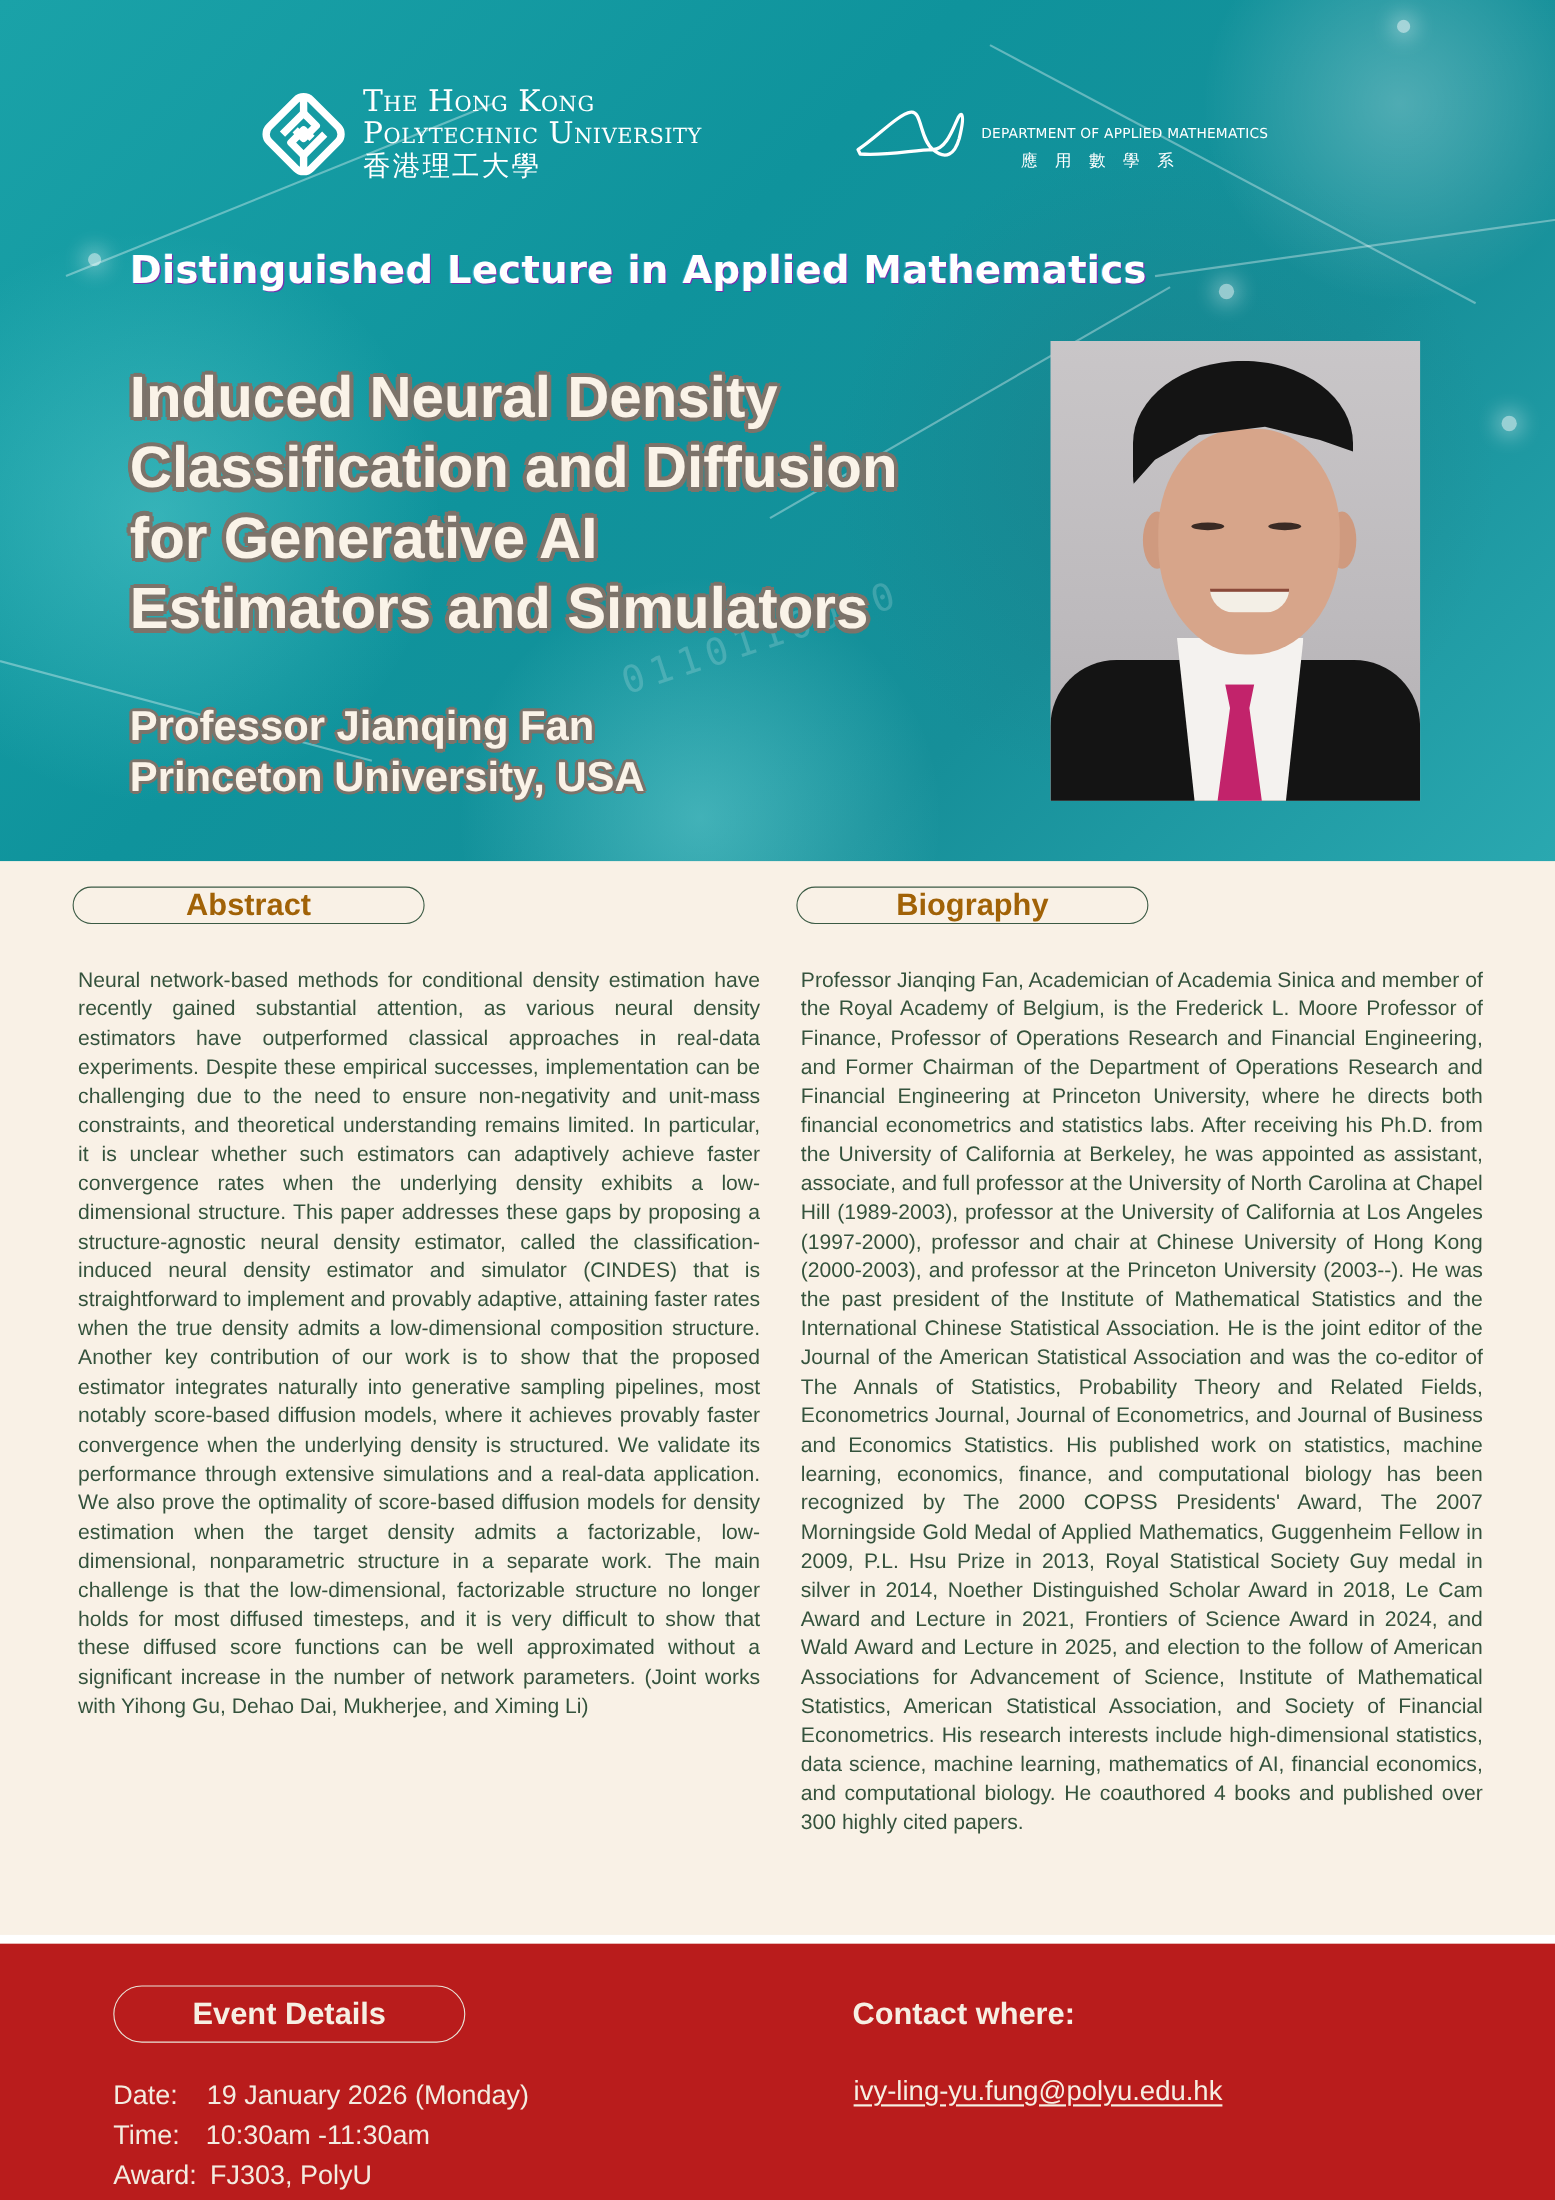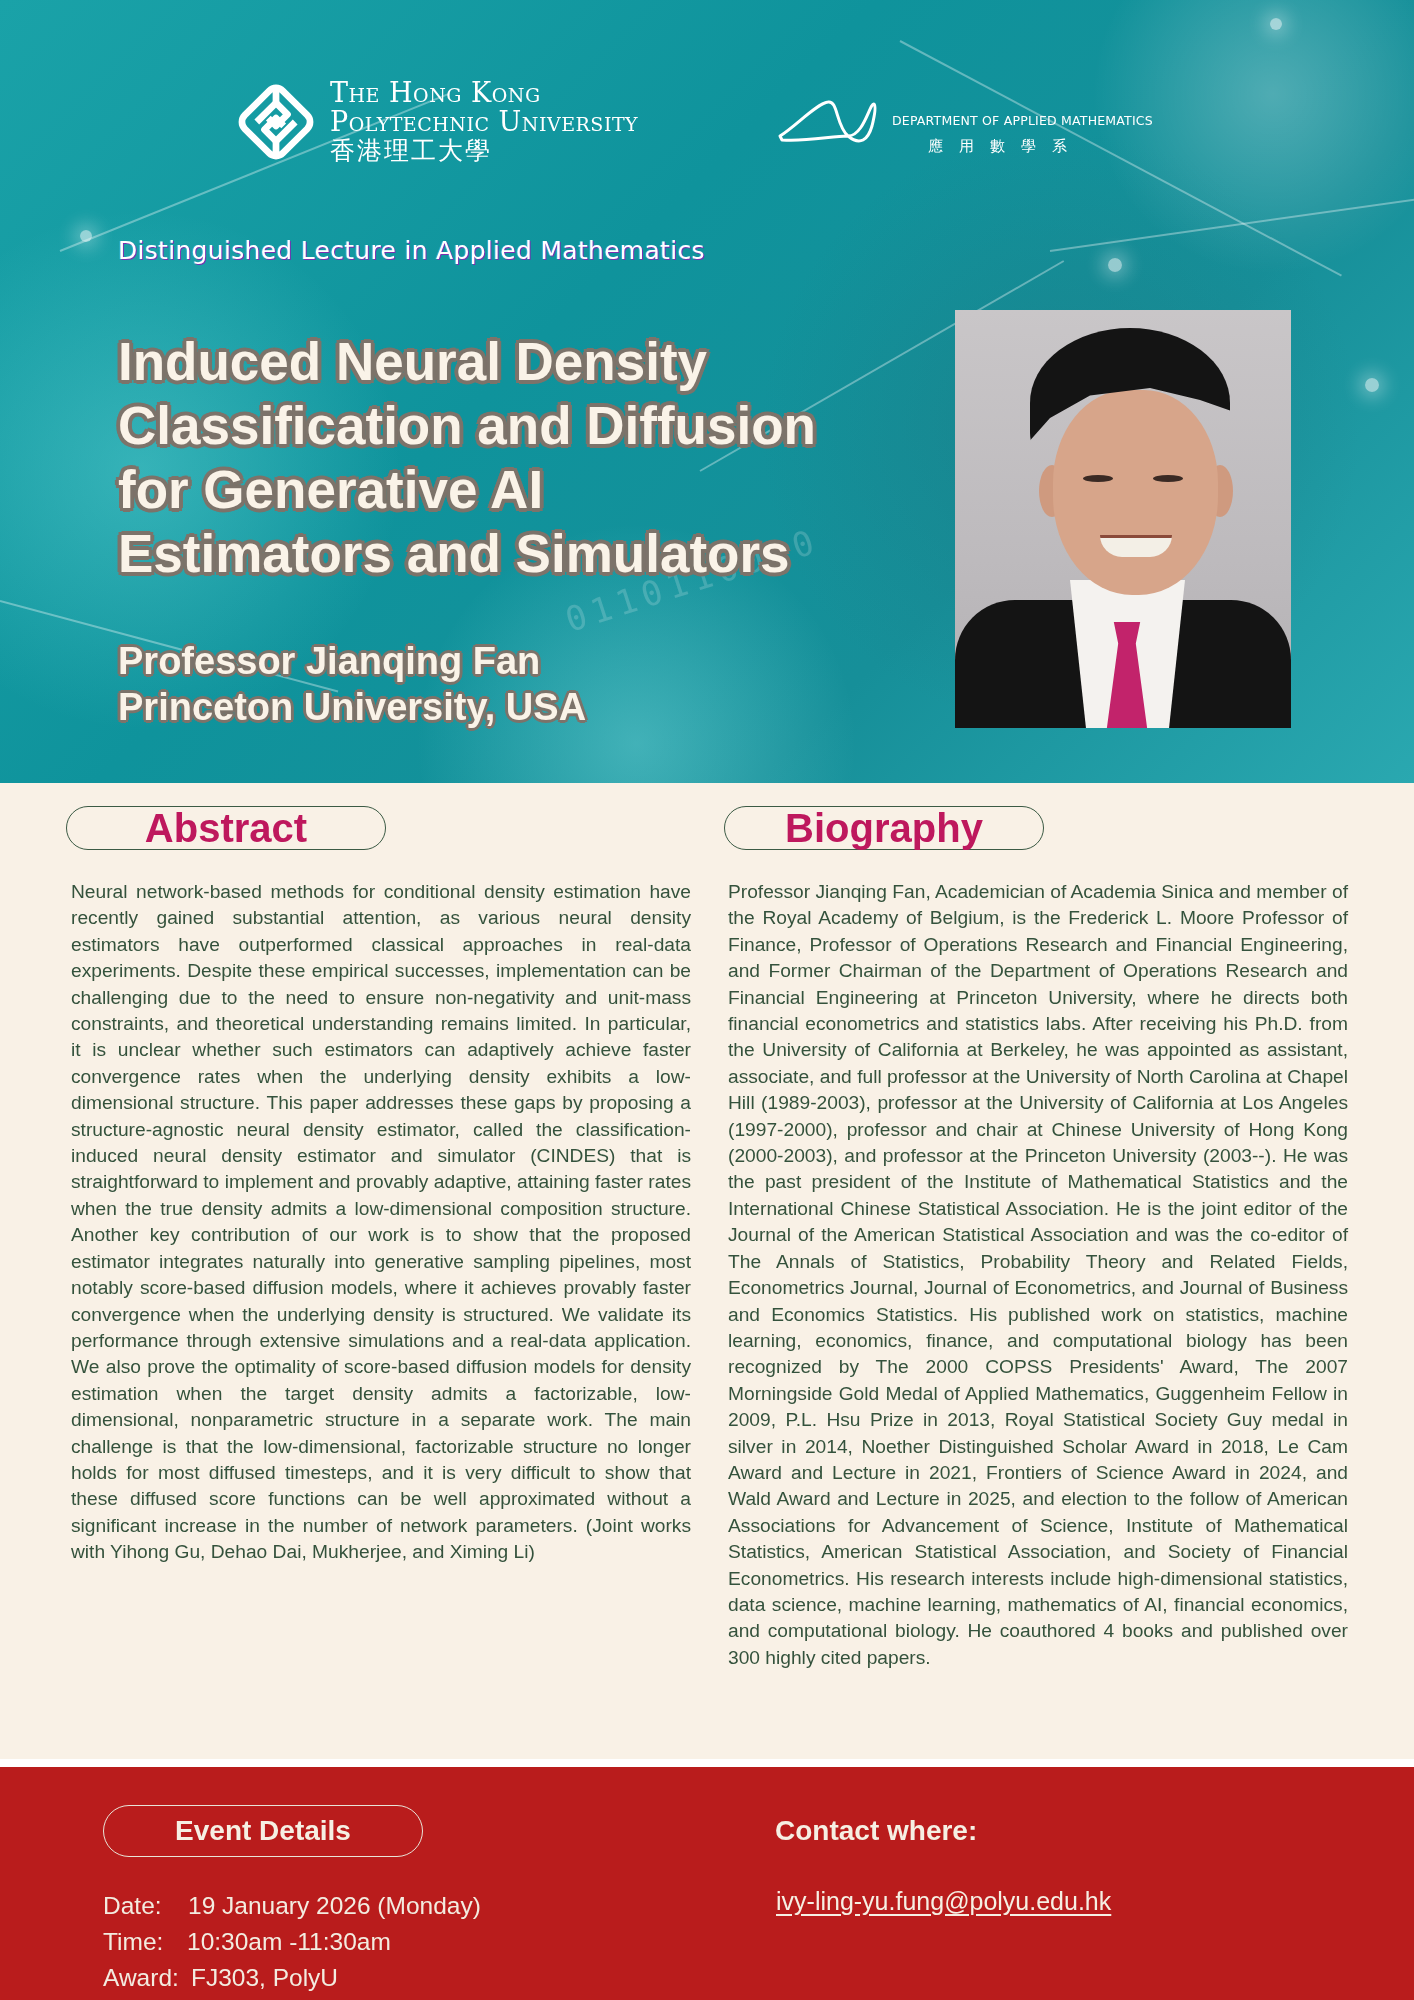--- a/index.html
+++ b/index.html
@@ -24,22 +24,22 @@
   .polyu-logo { position: absolute; left: 228px; top: 74px; width: 96px; height: 96px; }
   .polyu-text { position: absolute; left: 330px; top: 78px; color: #ffffff; font-family: "DejaVu Serif", serif; }
   .polyu-en1, .polyu-en2 { font-size: 27px; line-height: 29px; letter-spacing: 0.5px; font-variant: small-caps; }
   .polyu-zh { font-size: 25px; line-height: 30px; letter-spacing: 2px; }
 
   .dept-logo { position: absolute; left: 776px; top: 96px; width: 104px; height: 52px; }
   .dept-en { position: absolute; left: 892px; top: 113px; color: #ffffff; font-size: 12.5px; letter-spacing: 0.2px; }
   .dept-zh { position: absolute; left: 928px; top: 137px; color: #ffffff; font-size: 15px; letter-spacing: 16px; }
 
   .series-title {
-    position: absolute; left: 118px; top: 236px; color: #ffffff;
-    font-family: "DejaVu Sans", sans-serif; font-weight: normal; font-size: 25px; letter-spacing: 0.3px;
+    position: absolute; left: 118px; top: 226px; color: #ffffff;
+    font-family: "DejaVu Sans", sans-serif; font-weight: bold; font-size: 35px; letter-spacing: 0.3px;
     text-shadow: 1px 1px 0 #7a2fb0, -1px 0 0 #2fb0d0;
   }
   .talk-title {
     position: absolute; left: 118px; top: 330px; width: 760px; color: #faf3e8;
     font-family: "Liberation Sans", sans-serif; font-weight: bold; font-size: 53px; line-height: 64px;
     -webkit-text-stroke: 0px;
     text-shadow: 3px 3px 0 #7c736a, -3px -3px 0 #7c736a, 3px -3px 0 #7c736a, -3px 3px 0 #7c736a,
                  0 4px 0 #7c736a, 0 -4px 0 #7c736a, 4px 0 0 #7c736a, -4px 0 0 #7c736a;
   }
   .speaker {
@@ -61,23 +61,23 @@
   .photo .eye { position: absolute; top: 165px; width: 30px; height: 7px; background: #3a2a24; border-radius: 50%; }
   .photo .eye.l { left: 128px; } .photo .eye.r { left: 198px; }
   .photo .smile { position: absolute; left: 145px; top: 225px; width: 72px; height: 22px; background: #f3efe6; border-radius: 0 0 40px 40px; border-top: 3px solid #8a4a3a; }
   .photo .jacket { position: absolute; left: 0; top: 290px; width: 336px; height: 140px; background: #141414; border-radius: 60px 60px 0 0; }
   .photo .shirt { position: absolute; left: 115px; top: 270px; width: 115px; height: 160px; background: #f4f2ef; clip-path: polygon(0 0, 100% 0, 85% 100%, 15% 100%); }
   .photo .tie { position: absolute; left: 150px; top: 312px; width: 44px; height: 120px; background: #c2236b; clip-path: polygon(20% 0, 80% 0, 70% 18%, 100% 100%, 0 100%, 30% 18%); }
 
   
   .content { position: absolute; left: 0; top: 783px; width: 1414px; height: 976px; background: #f9f1e6; }
   .pill {
-    position: absolute; height: 44px; border: 1.5px solid #3b5a44; border-radius: 26px;
+    position: absolute; height: 34px; border: 1.5px solid #3b5a44; border-radius: 26px;
     display: flex; align-items: center; justify-content: center;
-    color: #be185d; font-family: "Liberation Sans", sans-serif; font-weight: bold; font-size: 40px;
+    color: #a16207; font-family: "Liberation Sans", sans-serif; font-weight: bold; font-size: 28px;
   }
   .pill.abstract { left: 66px; top: 23px; width: 320px; }
   .pill.bio { left: 724px; top: 23px; width: 320px; }
   .para {
     position: absolute; color: #34523c; font-family: "Liberation Sans", sans-serif;
     font-size: 19.2px; line-height: 26.4px; text-align: justify; hyphens: none;
   }
   .para.abstract { left: 71px; top: 96px; width: 620px; }
   .para.bio { left: 728px; top: 96px; width: 620px; }
 

